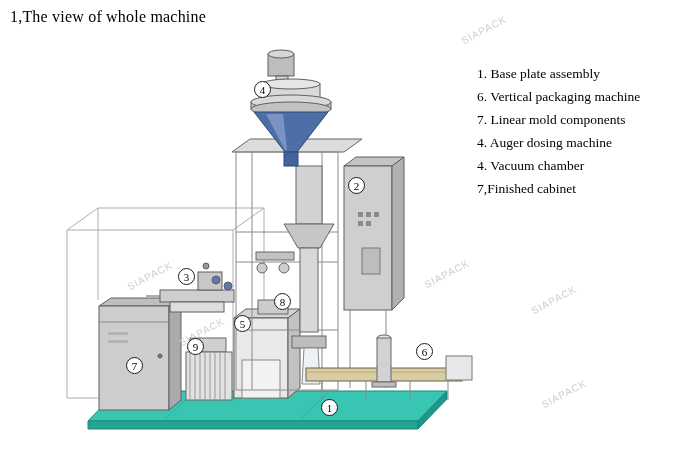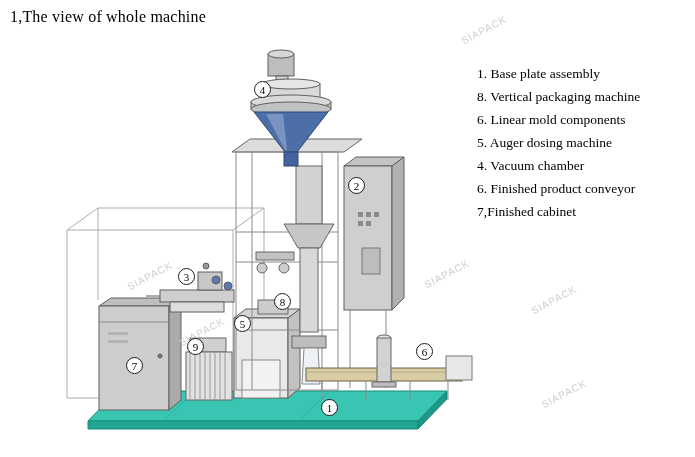--- a/index.html
+++ b/index.html
@@ -167,21 +167,20 @@
   <div class="callout" style="left:178px;top:268px">3</div>
   <div class="callout" style="left:254px;top:81px">4</div>
   <div class="callout" style="left:234px;top:315px">5</div>
   <div class="callout" style="left:416px;top:343px">6</div>
   <div class="callout" style="left:126px;top:357px">7</div>
   <div class="callout" style="left:274px;top:293px">8</div>
   <div class="callout" style="left:187px;top:338px">9</div>
 
   <div class="legend">
     <div>1. Base plate assembly</div>
-    <div>8. Vertical packaging machine</div>
-    <div>6. Linear mold components</div>
-    <div>5. Auger dosing machine</div>
+    <div>6. Vertical packaging machine</div>
+    <div>7. Linear mold components</div>
+    <div>4. Auger dosing machine</div>
     <div>4. Vacuum chamber</div>
-    <div>6. Finished product conveyor</div>
     <div>7,Finished cabinet</div>
   </div>
 
 </div>
 
 </body></html>

